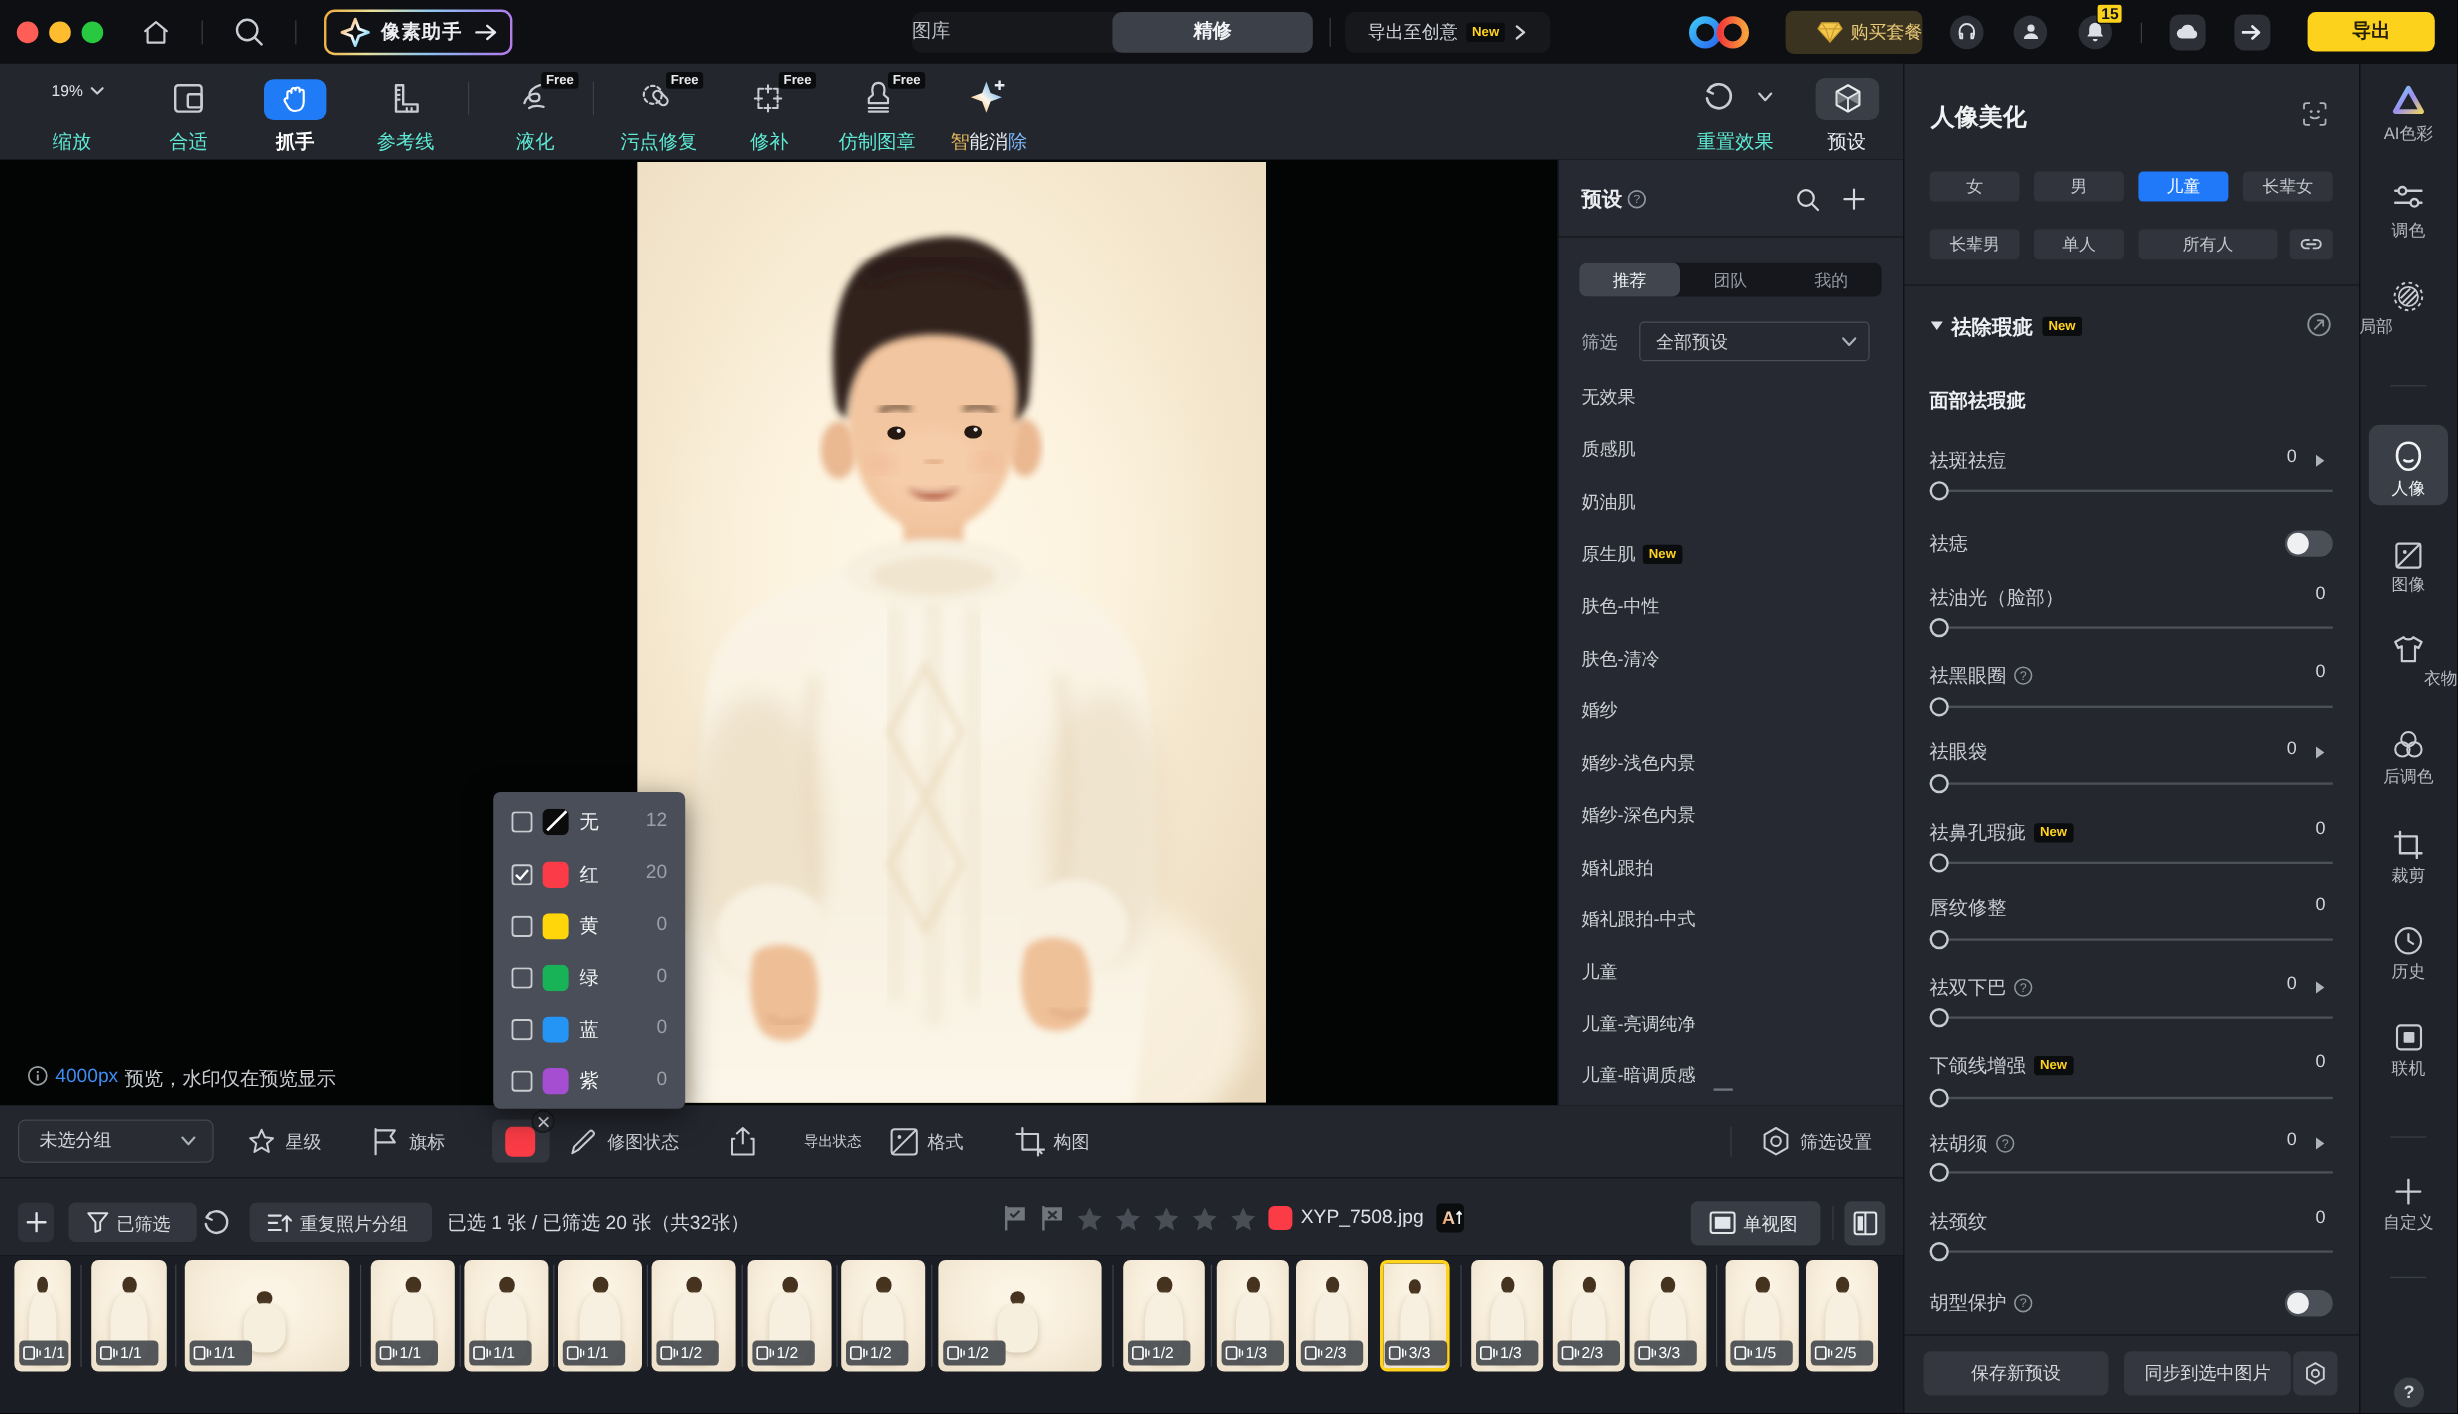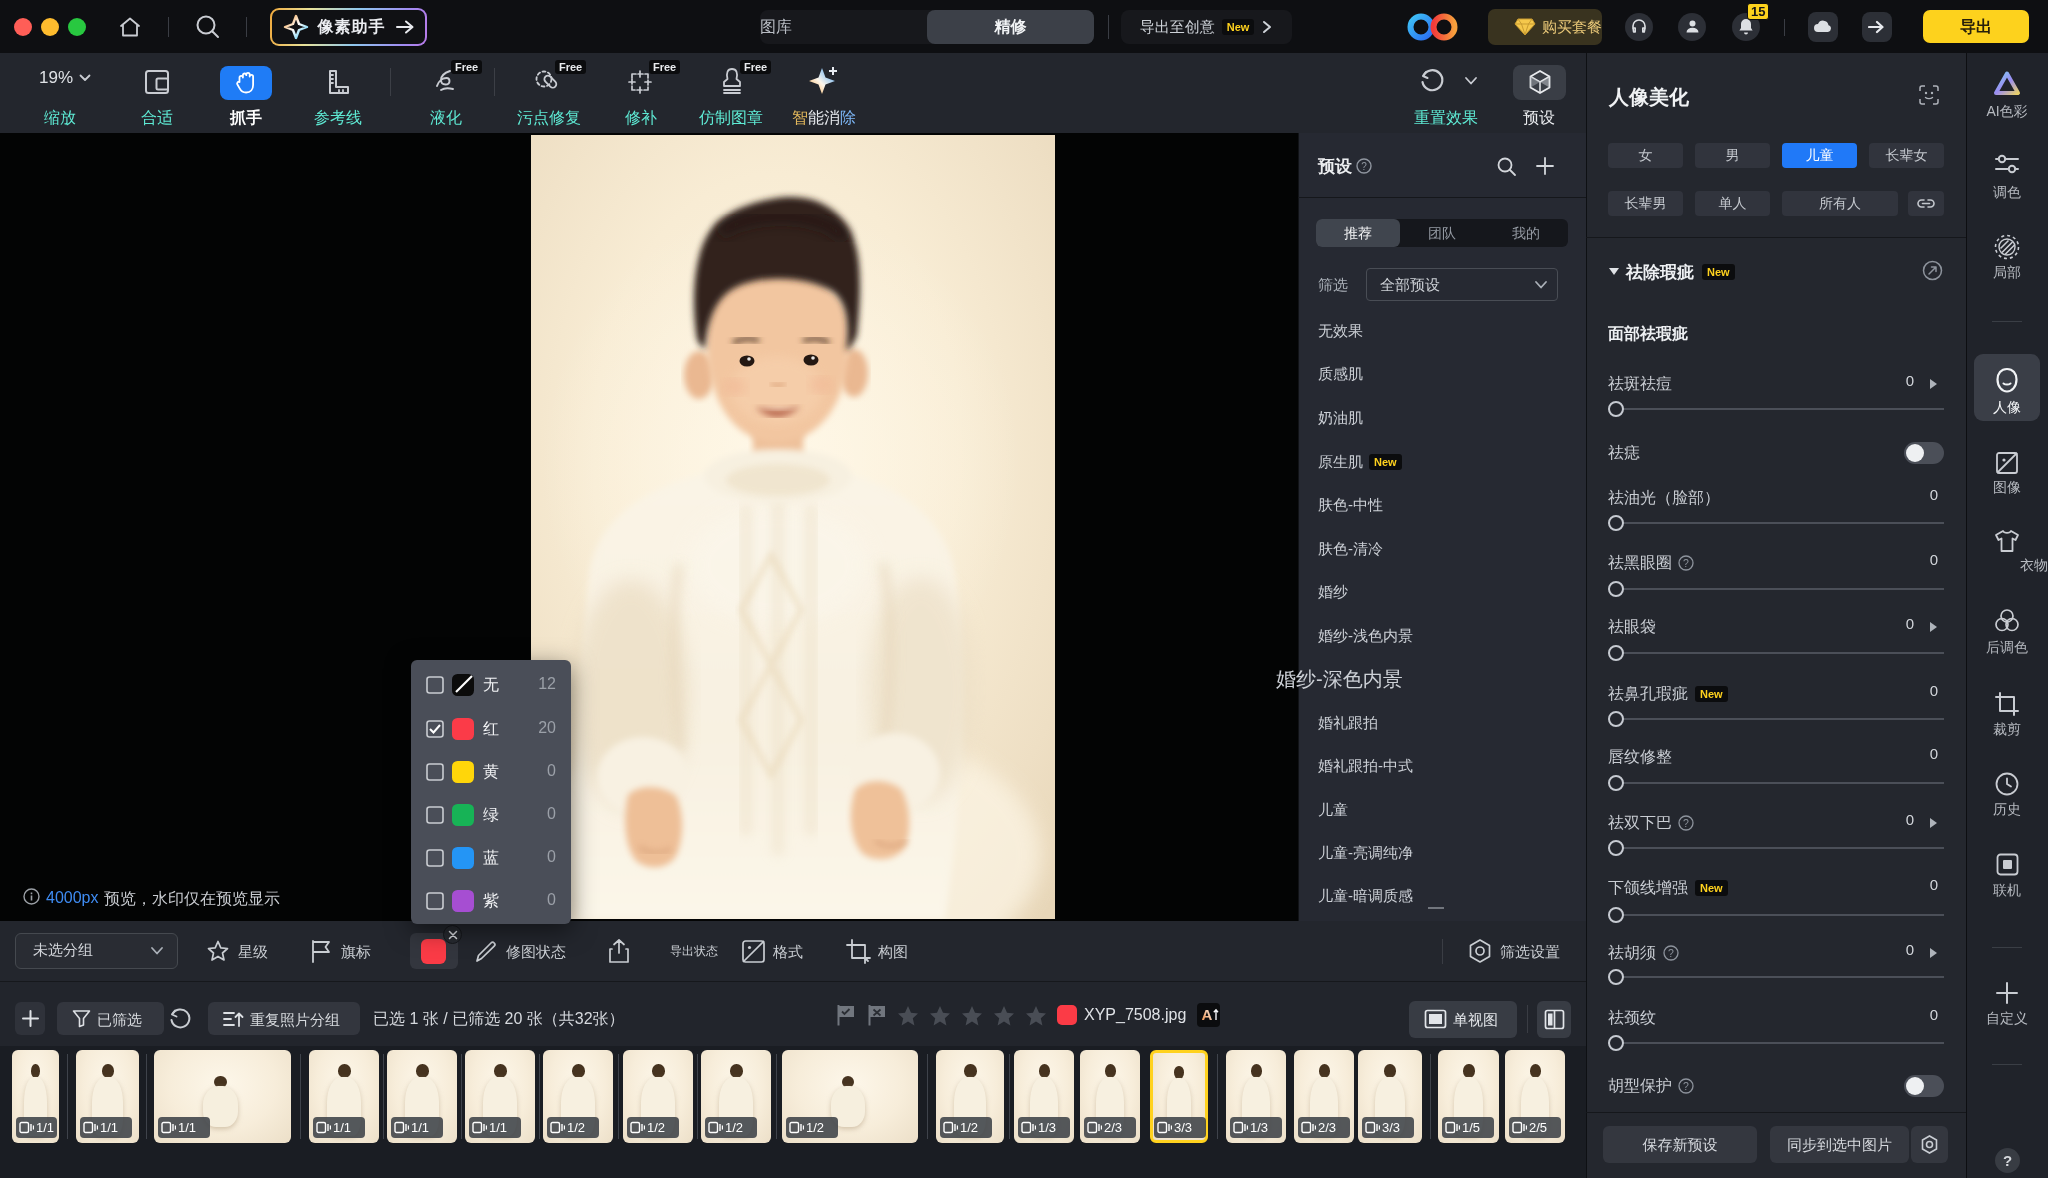--- a/index.html
+++ b/index.html
@@ -117,21 +117,21 @@
       </svg>
  <div class="ab" style="left:1862px;top:12px;width:30px;height:30px;border-radius:8px;background:#2c2f36"></div>
  <svg class="ab" style="left:1868px;top:19px" width="18" height="16">
         <path class="ic" d="M1 8 H14 M9 3 L14.5 8 L9 13" style="stroke:#e8eaee;stroke-width:2.2"></path>
       </svg>
  <div class="ab" style="left:1923px;top:10px;width:106px;height:33px;border-radius:7px;background:#fdd21d;color:#27200a;font-size:16px;font-weight:bold;text-align:center;line-height:33px">导出</div>
 </div>
 <div class="ab" id="toolbar"></div>
 
  <div class="ab fx" style="left:30px;top:68px;width:70px;justify-content:center;gap:6px">
-      <span style="color:#dfe2e6;font-size:17px">19%</span>
+      <span style="color:#dfe2e6;font-size:13px">19%</span>
       <svg width="12" height="8">
         <path class="ic" d="M1.5 1.5 L6 6 L10.5 1.5"></path>
       </svg>
     </div>
  <div class="ab lbl tbtn" style="left:20px;top:108px;width:80px">缩放</div>
  <svg class="ab" style="left:143px;top:68px" width="28" height="28">
       <rect class="ic" x="3" y="3" width="22" height="22" rx="2.5" style="stroke-width:2"></rect>
       <rect class="ic" x="13.5" y="10.5" width="11.5" height="11" rx="1.5" style="stroke-width:2"></rect>
     </svg>
  <div class="ab lbl tbtn" style="left:117px;top:108px;width:80px">合适</div>
@@ -222,21 +222,21 @@
       <path class="ic" d="M2 2 L7 7.5 L12 2" style="stroke:#aab0b8"></path>
     </svg>
 <div class="ab fx" style="left:1318px;top:320px;height:22px;color:#ccd0d6;font-size:15px;white-space:nowrap">无效果</div>
 <div class="ab fx" style="left:1318px;top:363px;height:22px;color:#ccd0d6;font-size:15px;white-space:nowrap">质感肌</div>
 <div class="ab fx" style="left:1318px;top:407px;height:22px;color:#ccd0d6;font-size:15px;white-space:nowrap">奶油肌</div>
 <div class="ab fx" style="left:1318px;top:451px;height:22px;color:#ccd0d6;font-size:15px;white-space:nowrap">原生肌 <span class="newb" style="margin-left:6px">New</span></div>
 <div class="ab fx" style="left:1318px;top:494px;height:22px;color:#ccd0d6;font-size:15px;white-space:nowrap">肤色-中性</div>
 <div class="ab fx" style="left:1318px;top:538px;height:22px;color:#ccd0d6;font-size:15px;white-space:nowrap">肤色-清冷</div>
 <div class="ab fx" style="left:1318px;top:581px;height:22px;color:#ccd0d6;font-size:15px;white-space:nowrap">婚纱</div>
 <div class="ab fx" style="left:1318px;top:625px;height:22px;color:#ccd0d6;font-size:15px;white-space:nowrap">婚纱-浅色内景</div>
-<div class="ab fx" style="left:1276px;top:668px;height:22px;color:#ccd0d6;font-size:20px;white-space:nowrap">婚纱-深色内景</div>
+<div class="ab fx" style="left:1318px;top:668px;height:22px;color:#ccd0d6;font-size:15px;white-space:nowrap">婚纱-深色内景</div>
 <div class="ab fx" style="left:1318px;top:712px;height:22px;color:#ccd0d6;font-size:15px;white-space:nowrap">婚礼跟拍</div>
 <div class="ab fx" style="left:1318px;top:755px;height:22px;color:#ccd0d6;font-size:15px;white-space:nowrap">婚礼跟拍-中式</div>
 <div class="ab fx" style="left:1318px;top:799px;height:22px;color:#ccd0d6;font-size:15px;white-space:nowrap">儿童</div>
 <div class="ab fx" style="left:1318px;top:842px;height:22px;color:#ccd0d6;font-size:15px;white-space:nowrap">儿童-亮调纯净</div>
 <div class="ab fx" style="left:1318px;top:885px;height:22px;color:#ccd0d6;font-size:15px;white-space:nowrap">儿童-暗调质感</div>
 <div class="ab" style="left:1428px;top:907px;width:16px;height:2px;background:#71757d"></div>
 <div class="ab" style="left:1609px;top:84px;color:#f0f2f4;font-size:20px;font-weight:bold">人像美化</div>
 <svg class="ab" style="left:1919px;top:85px" width="20" height="20" viewBox="0 0 20 20">
       <path d="M1 6 V3 a2 2 0 0 1 2-2 h3 M14 1 h3 a2 2 0 0 1 2 2 v3 M19 14 v3 a2 2 0 0 1 -2 2 h-3 M6 19 H3 a2 2 0 0 1 -2-2 v-3" fill="none" stroke="#aeb3ba" stroke-width="1.5"></path>
       <circle cx="7" cy="8" r="1.2" fill="#aeb3ba"></circle>
@@ -361,21 +361,21 @@
       <path class="ic" d="M1 6 H23 M1 16 H23" style="stroke:#c9ccd2;stroke-width:2"></path>
       <circle cx="7" cy="6" r="3.2" fill="#20232a" stroke="#c9ccd2" stroke-width="2"></circle>
       <circle cx="17" cy="16" r="3.2" fill="#20232a" stroke="#c9ccd2" stroke-width="2"></circle>
     </svg>
 <div class="ab" style="left:1966px;top:184px;width:82px;text-align:center;color:#b6bac0;font-size:14px;white-space:nowrap">调色</div>
 <svg class="ab" style="left:1994px;top:234px" width="26" height="26">
       <circle cx="13" cy="13" r="11.5" fill="none" stroke="#c9ccd2" stroke-width="1.6" stroke-dasharray="3 3"></circle>
       <circle cx="13" cy="13" r="8" fill="none" stroke="#c9ccd2" stroke-width="1.4"></circle>
       <path d="M8 18.5 L18.5 8 M6.5 14.5 L14.5 6.5 M11 20.5 L20.5 11" stroke="#c9ccd2" stroke-width="1.6"></path>
     </svg>
-<div class="ab" style="left:1966px;top:264px;width:82px;text-align:center;color:#b6bac0;font-size:14px;white-space:nowrap">局部</div>
+<div class="ab" style="left:1966px;top:264px;width:82px;text-align:left;color:#b6bac0;font-size:14px;white-space:nowrap">局部</div>
 <div class="ab" style="left:1992px;top:321px;width:30px;height:1px;background:#3a3e45"></div>
 <div class="ab" style="left:1974px;top:354px;width:66px;height:67px;border-radius:9px;background:#3a3e47"></div>
 <svg class="ab" style="left:1995px;top:367px" width="24" height="28" viewBox="0 0 24 28">
       <path d="M12 2 C18 2 21.5 6.5 21.5 12.5 C21.5 19.5 17 24.5 12 24.5 C7 24.5 2.5 19.5 2.5 12.5 C2.5 6.5 6 2 12 2 Z" fill="none" stroke="#f1f3f5" stroke-width="2.2"></path>
       <path d="M8.5 16.5 a4.5 3 0 0 0 7 0" fill="none" stroke="#f1f3f5" stroke-width="2" stroke-linecap="round"></path>
     </svg>
 <div class="ab" style="left:1966px;top:399px;width:82px;text-align:center;color:#f4f6f8;font-size:14px;white-space:nowrap">人像</div>
 <svg class="ab" style="left:1995px;top:451px" width="24" height="24">
       <rect x="2" y="2" width="20" height="20" rx="2" fill="none" stroke="#c9ccd2" stroke-width="1.8"></rect>
       <path d="M2 22 L22 2" stroke="#c9ccd2" stroke-width="1.8"></path>

